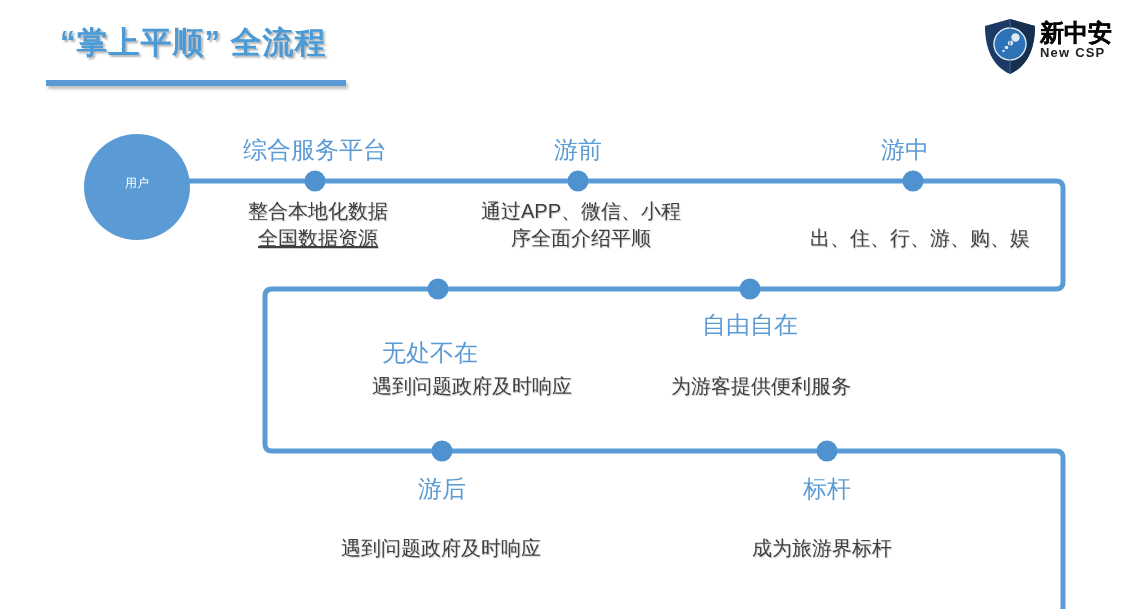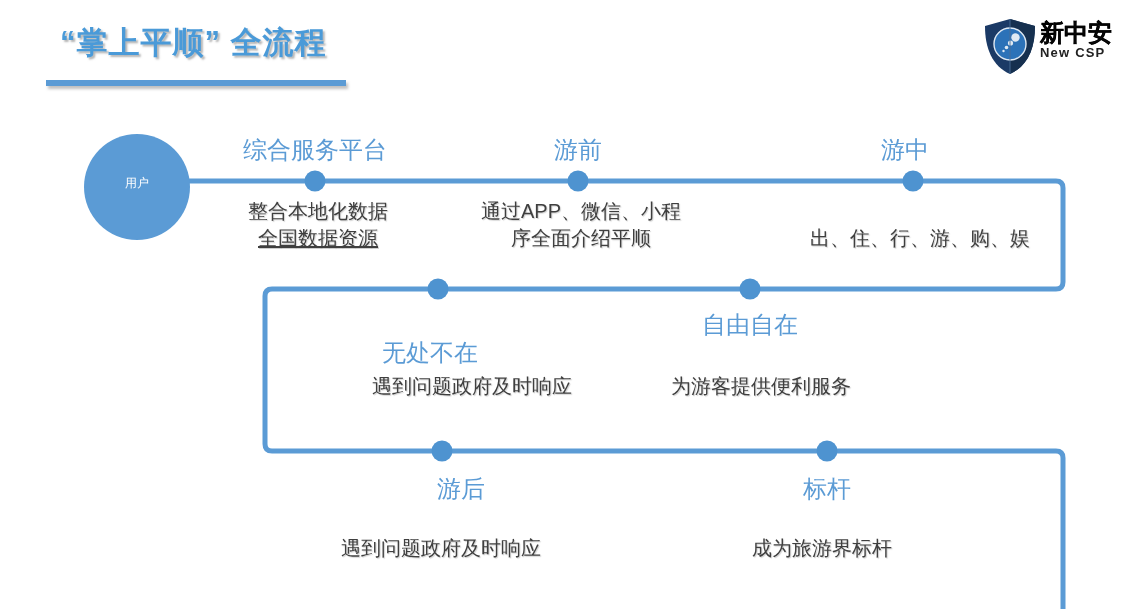--- a/index.html
+++ b/index.html
@@ -167,19 +167,19 @@
 
   <div class="node-label" style="left:905px; top:138px;">游中</div>
   <div class="node-desc" style="left:920px; top:225px;">出、住、行、游、购、娱</div>
 
   <div class="node-label" style="left:430px; top:313px;margin-top:28px;">无处不在</div>
   <div class="node-desc" style="left:472px; top:373px;">遇到问题政府及时响应</div>
 
   <div class="node-label" style="left:750px; top:313px;">自由自在</div>
   <div class="node-desc" style="left:761px; top:373px;">为游客提供便利服务</div>
 
-  <div class="node-label" style="left:442px; top:477px;margin-left:19px;">游后</div>
+  <div class="node-label" style="left:442px; top:477px;">游后</div>
   <div class="node-desc" style="left:441px; top:535px;">遇到问题政府及时响应</div>
 
   <div class="node-label" style="left:827px; top:477px;">标杆</div>
   <div class="node-desc" style="left:822px; top:535px;">成为旅游界标杆</div>
 
 </div>
 
 </body></html>

